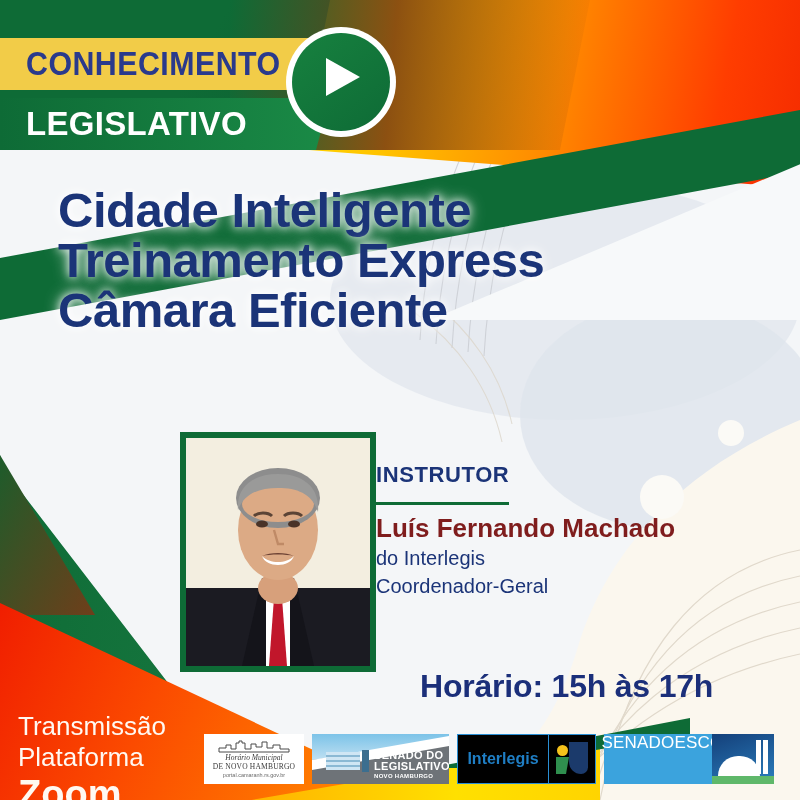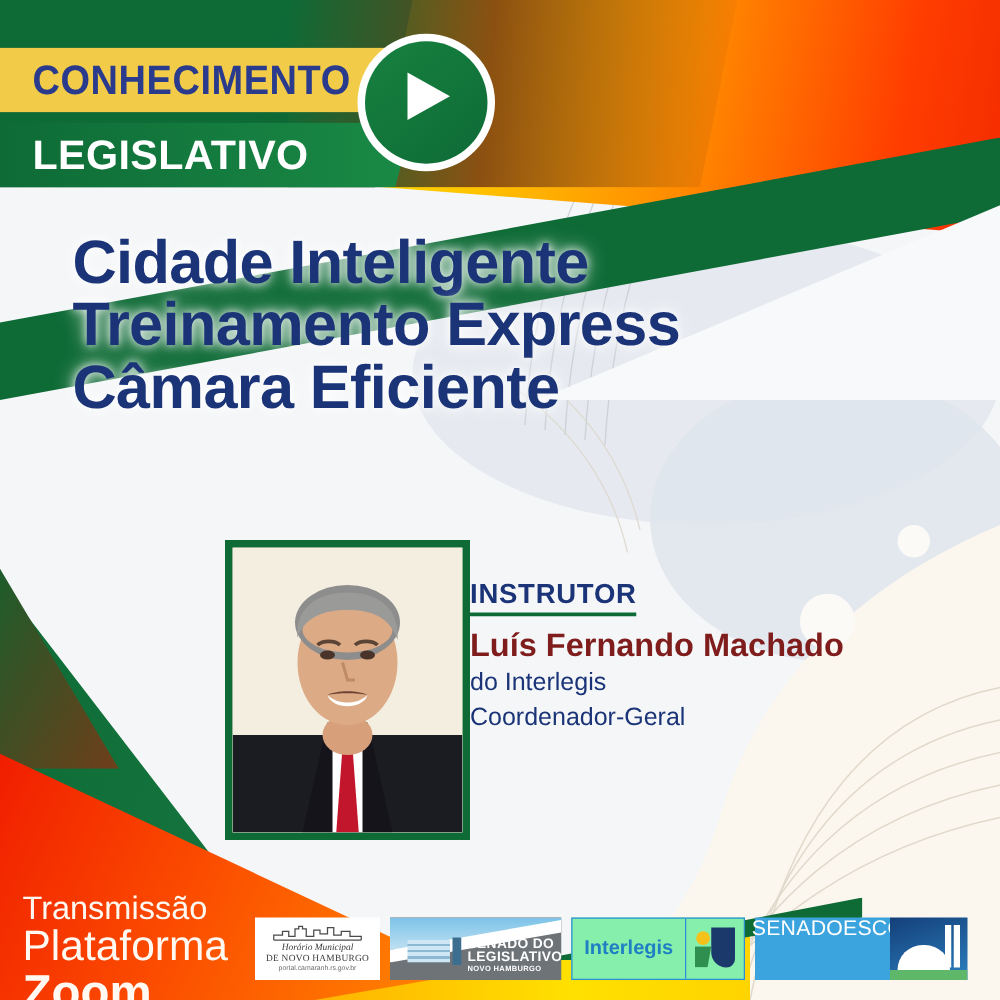--- a/index.html
+++ b/index.html
@@ -115,32 +115,32 @@
   }
   .title div{white-space:nowrap;}
 
   
   .photo-frame{
     position:absolute;left:180px;top:432px;width:196px;height:240px;
     border:6px solid #0e6b36;background:#f6f1e4;box-sizing:border-box;overflow:hidden;
   }
   .instr{position:absolute;left:376px;top:462px;width:330px;}
   .instr-label{color:#1b3478;font-size:22px;font-weight:bold;letter-spacing:.6px;
-    border-bottom:3px solid #0e6b36;display:inline-block;padding-bottom:2px;}
+    border-bottom:3px solid #0e6b36;display:inline-block;padding-bottom:14px;}
   .instr-name{color:#7f1d1d;font-size:26px;font-weight:bold;margin-top:8px;line-height:30px;}
   .instr-role{color:#1b3478;font-size:20px;line-height:25px;margin-top:3px;}
 
   
   .schedule{position:absolute;left:420px;top:668px;color:#1b2f7a;font-size:32px;font-weight:bold;
     letter-spacing:-.2px;}
 
   
   .transmit{position:absolute;left:18px;top:711px;color:#fff9f2;line-height:31px;}
   .transmit .l1{font-size:26px;}
-  .transmit .l2{font-size:34px;}
+  .transmit .l2{font-size:26px;}
   .transmit .l3{font-size:38px;font-weight:bold;line-height:42px;}
 
   
   .logos{position:absolute;left:204px;bottom:16px;height:50px;display:flex;align-items:center;gap:8px;}
   .logo{height:50px;display:flex;align-items:center;box-sizing:border-box;}
 
   .logo-camara{width:100px;background:#ffffff;flex-direction:column;justify-content:center;
     align-items:center;padding:3px 4px;}
   .logo-camara .skyline{width:72px;height:13px;}
   .logo-camara .l-a{font-size:7.5px;color:#3a3a3a;font-family:"Liberation Serif",serif;font-style:italic;}
@@ -156,21 +156,21 @@
   .logo-escola .bars{position:absolute;left:14px;top:18px;width:34px;height:18px;
     background:repeating-linear-gradient(180deg,#cfe6f4 0 3px,#8bb9d4 3px 5px);}
   .logo-escola .pill{position:absolute;left:50px;top:16px;width:7px;height:22px;background:#3c6e8f;}
   .logo-escola .t1{position:absolute;left:62px;top:16px;color:#ffffff;font-size:11px;font-weight:bold;
     letter-spacing:.3px;line-height:11px;}
   .logo-escola .t2{position:absolute;left:62px;top:27px;color:#ffffff;font-size:11px;font-weight:bold;
     letter-spacing:.3px;line-height:11px;}
   .logo-escola .t3{position:absolute;left:62px;top:39px;color:#ffffff;font-size:6px;font-weight:bold;
     letter-spacing:.3px;}
 
-  .logo-interlegis{width:139px;background:#86efac;border:1.5px solid #2a8fd4;box-sizing:border-box;
+  .logo-interlegis{width:139px;background:#000000;border:1.5px solid #2a8fd4;box-sizing:border-box;
     display:flex;align-items:stretch;}
   .logo-interlegis .txt{flex:1;display:flex;align-items:center;justify-content:center;
     color:#1f7ec4;font-size:16px;font-weight:bold;}
   .logo-interlegis .mark{width:46px;border-left:1.5px solid #2a8fd4;position:relative;}
   .logo-interlegis .sun{position:absolute;left:8px;top:10px;width:11px;height:11px;border-radius:50%;
     background:#f5c21b;}
   .logo-interlegis .jleaf{position:absolute;left:7px;top:22px;width:13px;height:17px;
     background:#2f8f4e;clip-path:polygon(0 0,13px 0,10px 17px,0 17px);}
   .logo-interlegis .jbody{position:absolute;left:20px;top:7px;width:19px;height:32px;
     background:#1b3a6b;border-bottom-left-radius:16px;border-bottom-right-radius:9px;}
@@ -279,20 +279,21 @@
     </svg>
   </div>
 
   <div class="instr">
     <div class="instr-label">INSTRUTOR</div>
     <div class="instr-name">Luís Fernando Machado</div>
     <div class="instr-role">do Interlegis</div>
     <div class="instr-role">Coordenador-Geral</div>
   </div>
 
+  <div class="schedule">Horário: 15h às 17h</div>
 
   <div class="transmit">
     <div class="l1">Transmissão</div>
     <div class="l2">Plataforma</div>
     <div class="l3">Zoom</div>
   </div>
 
   <div class="logos">
 
     <div class="logo logo-camara">

